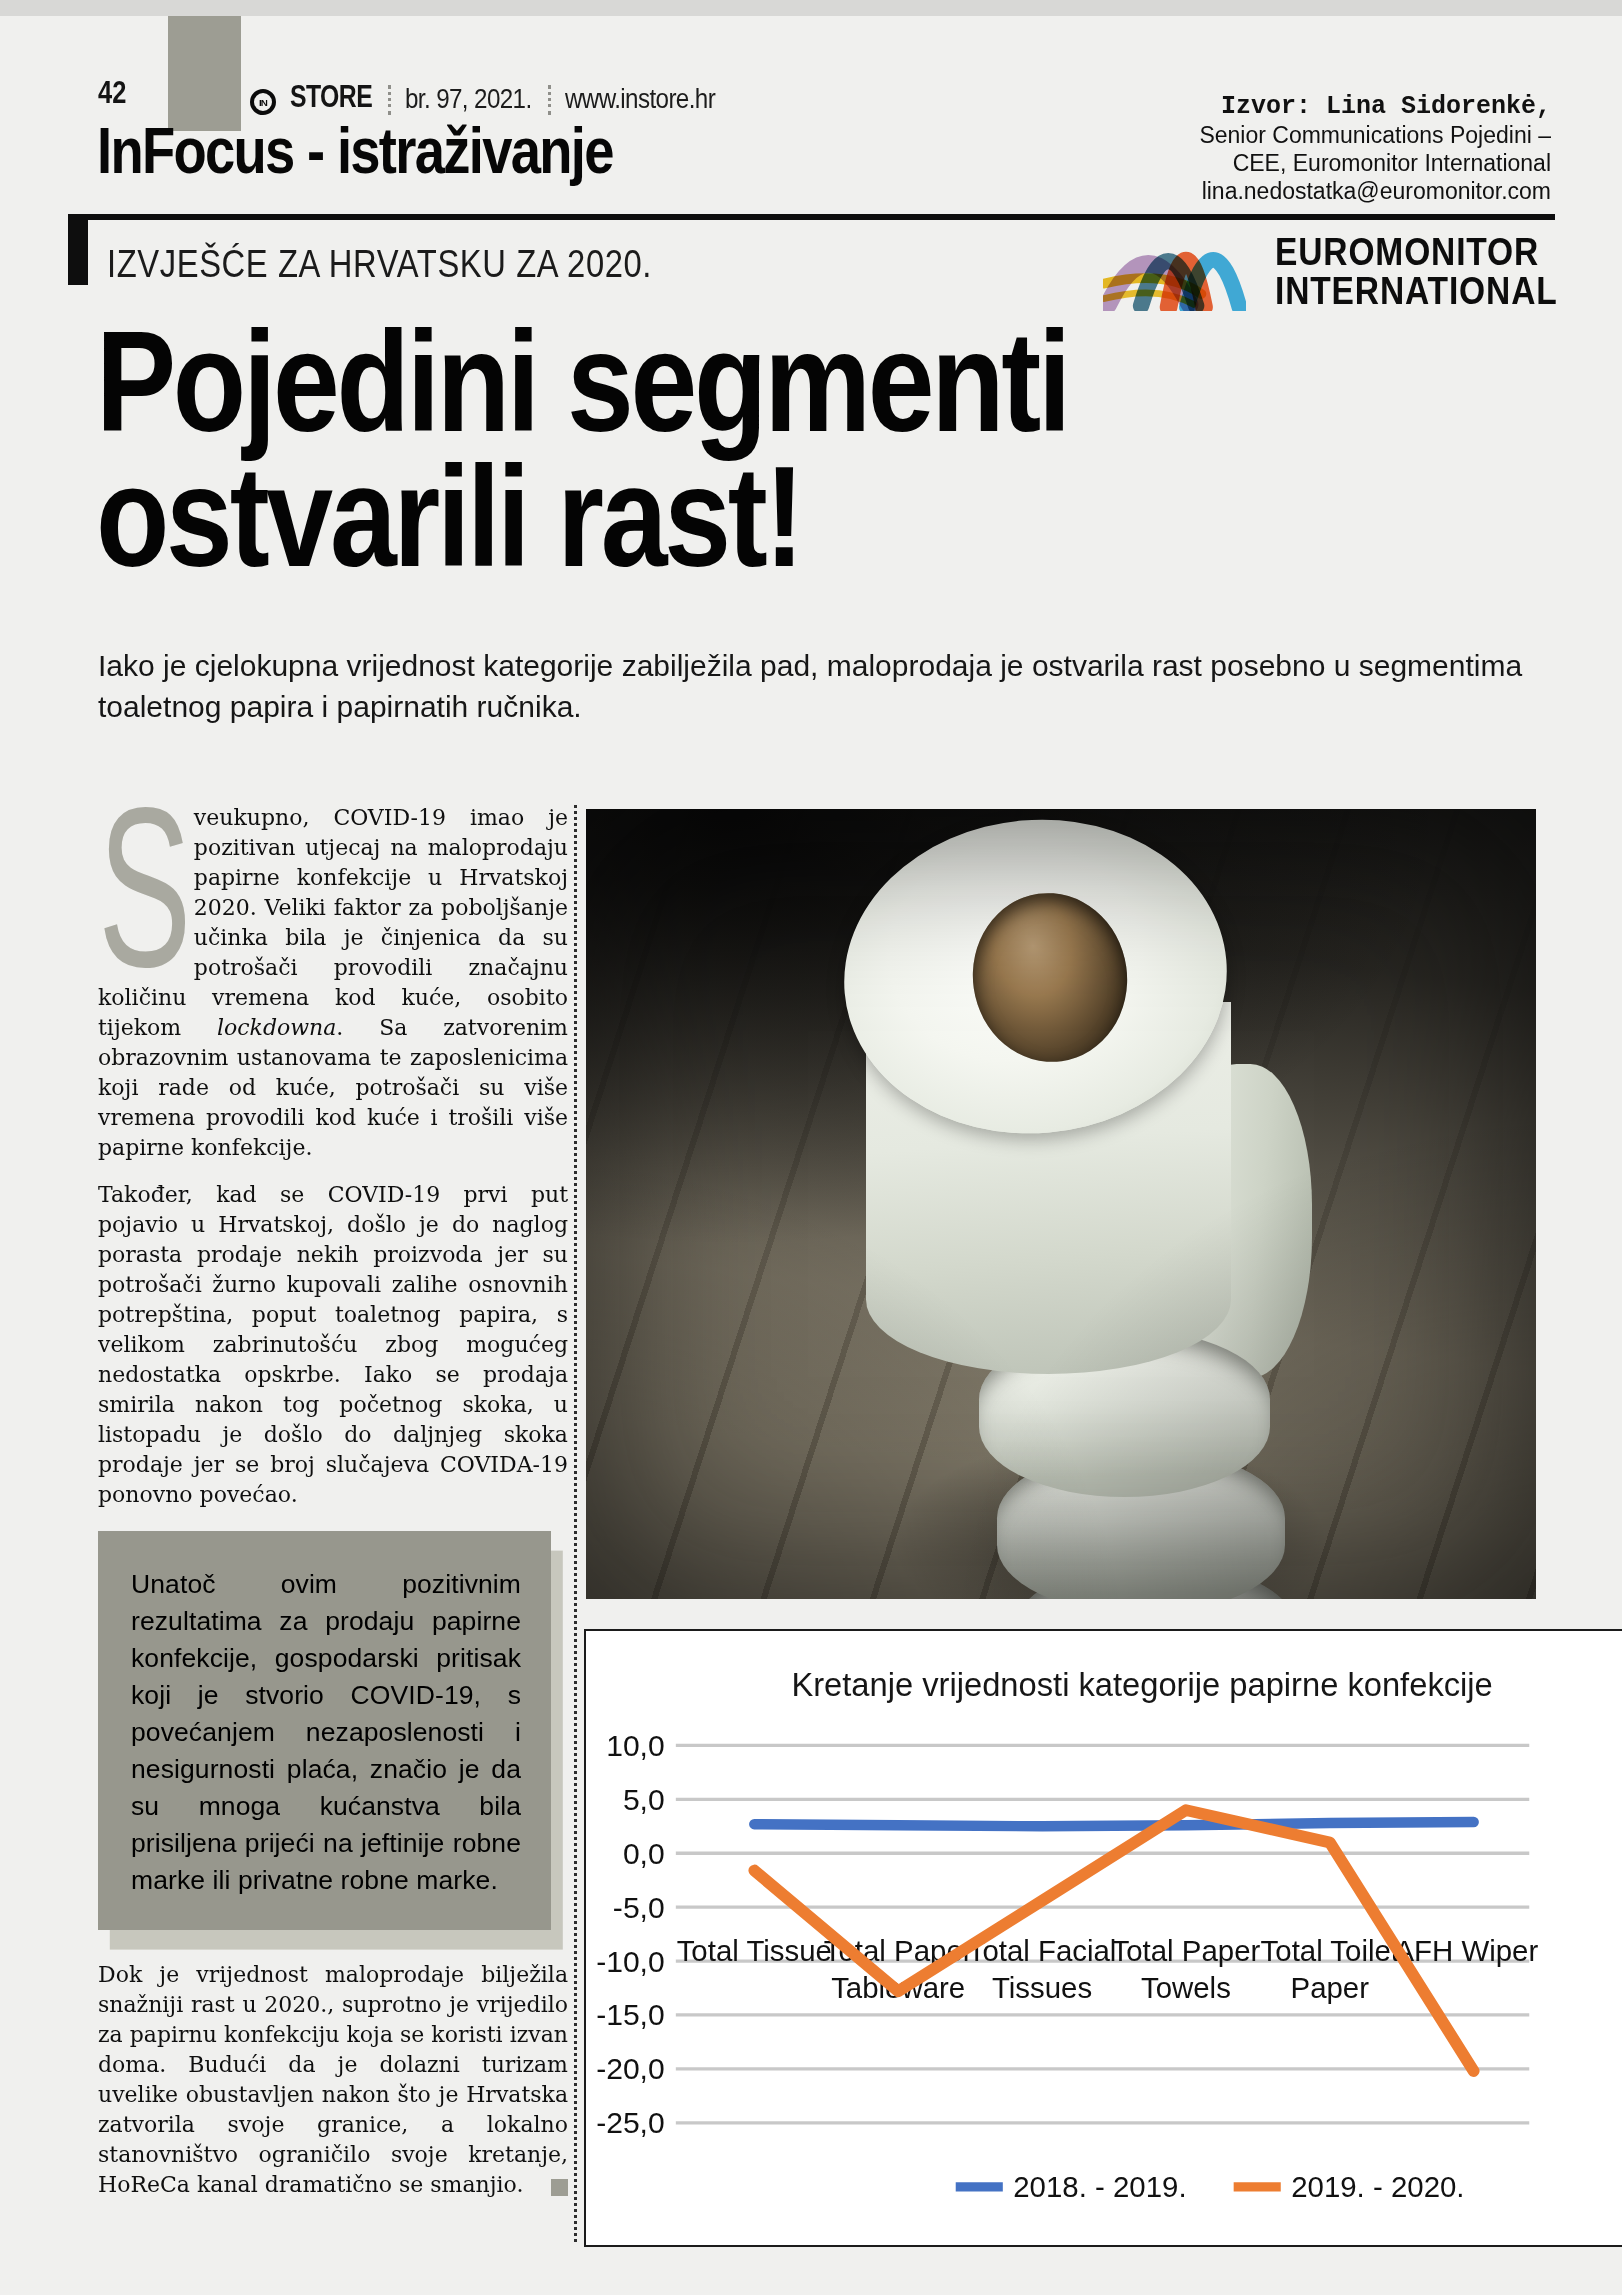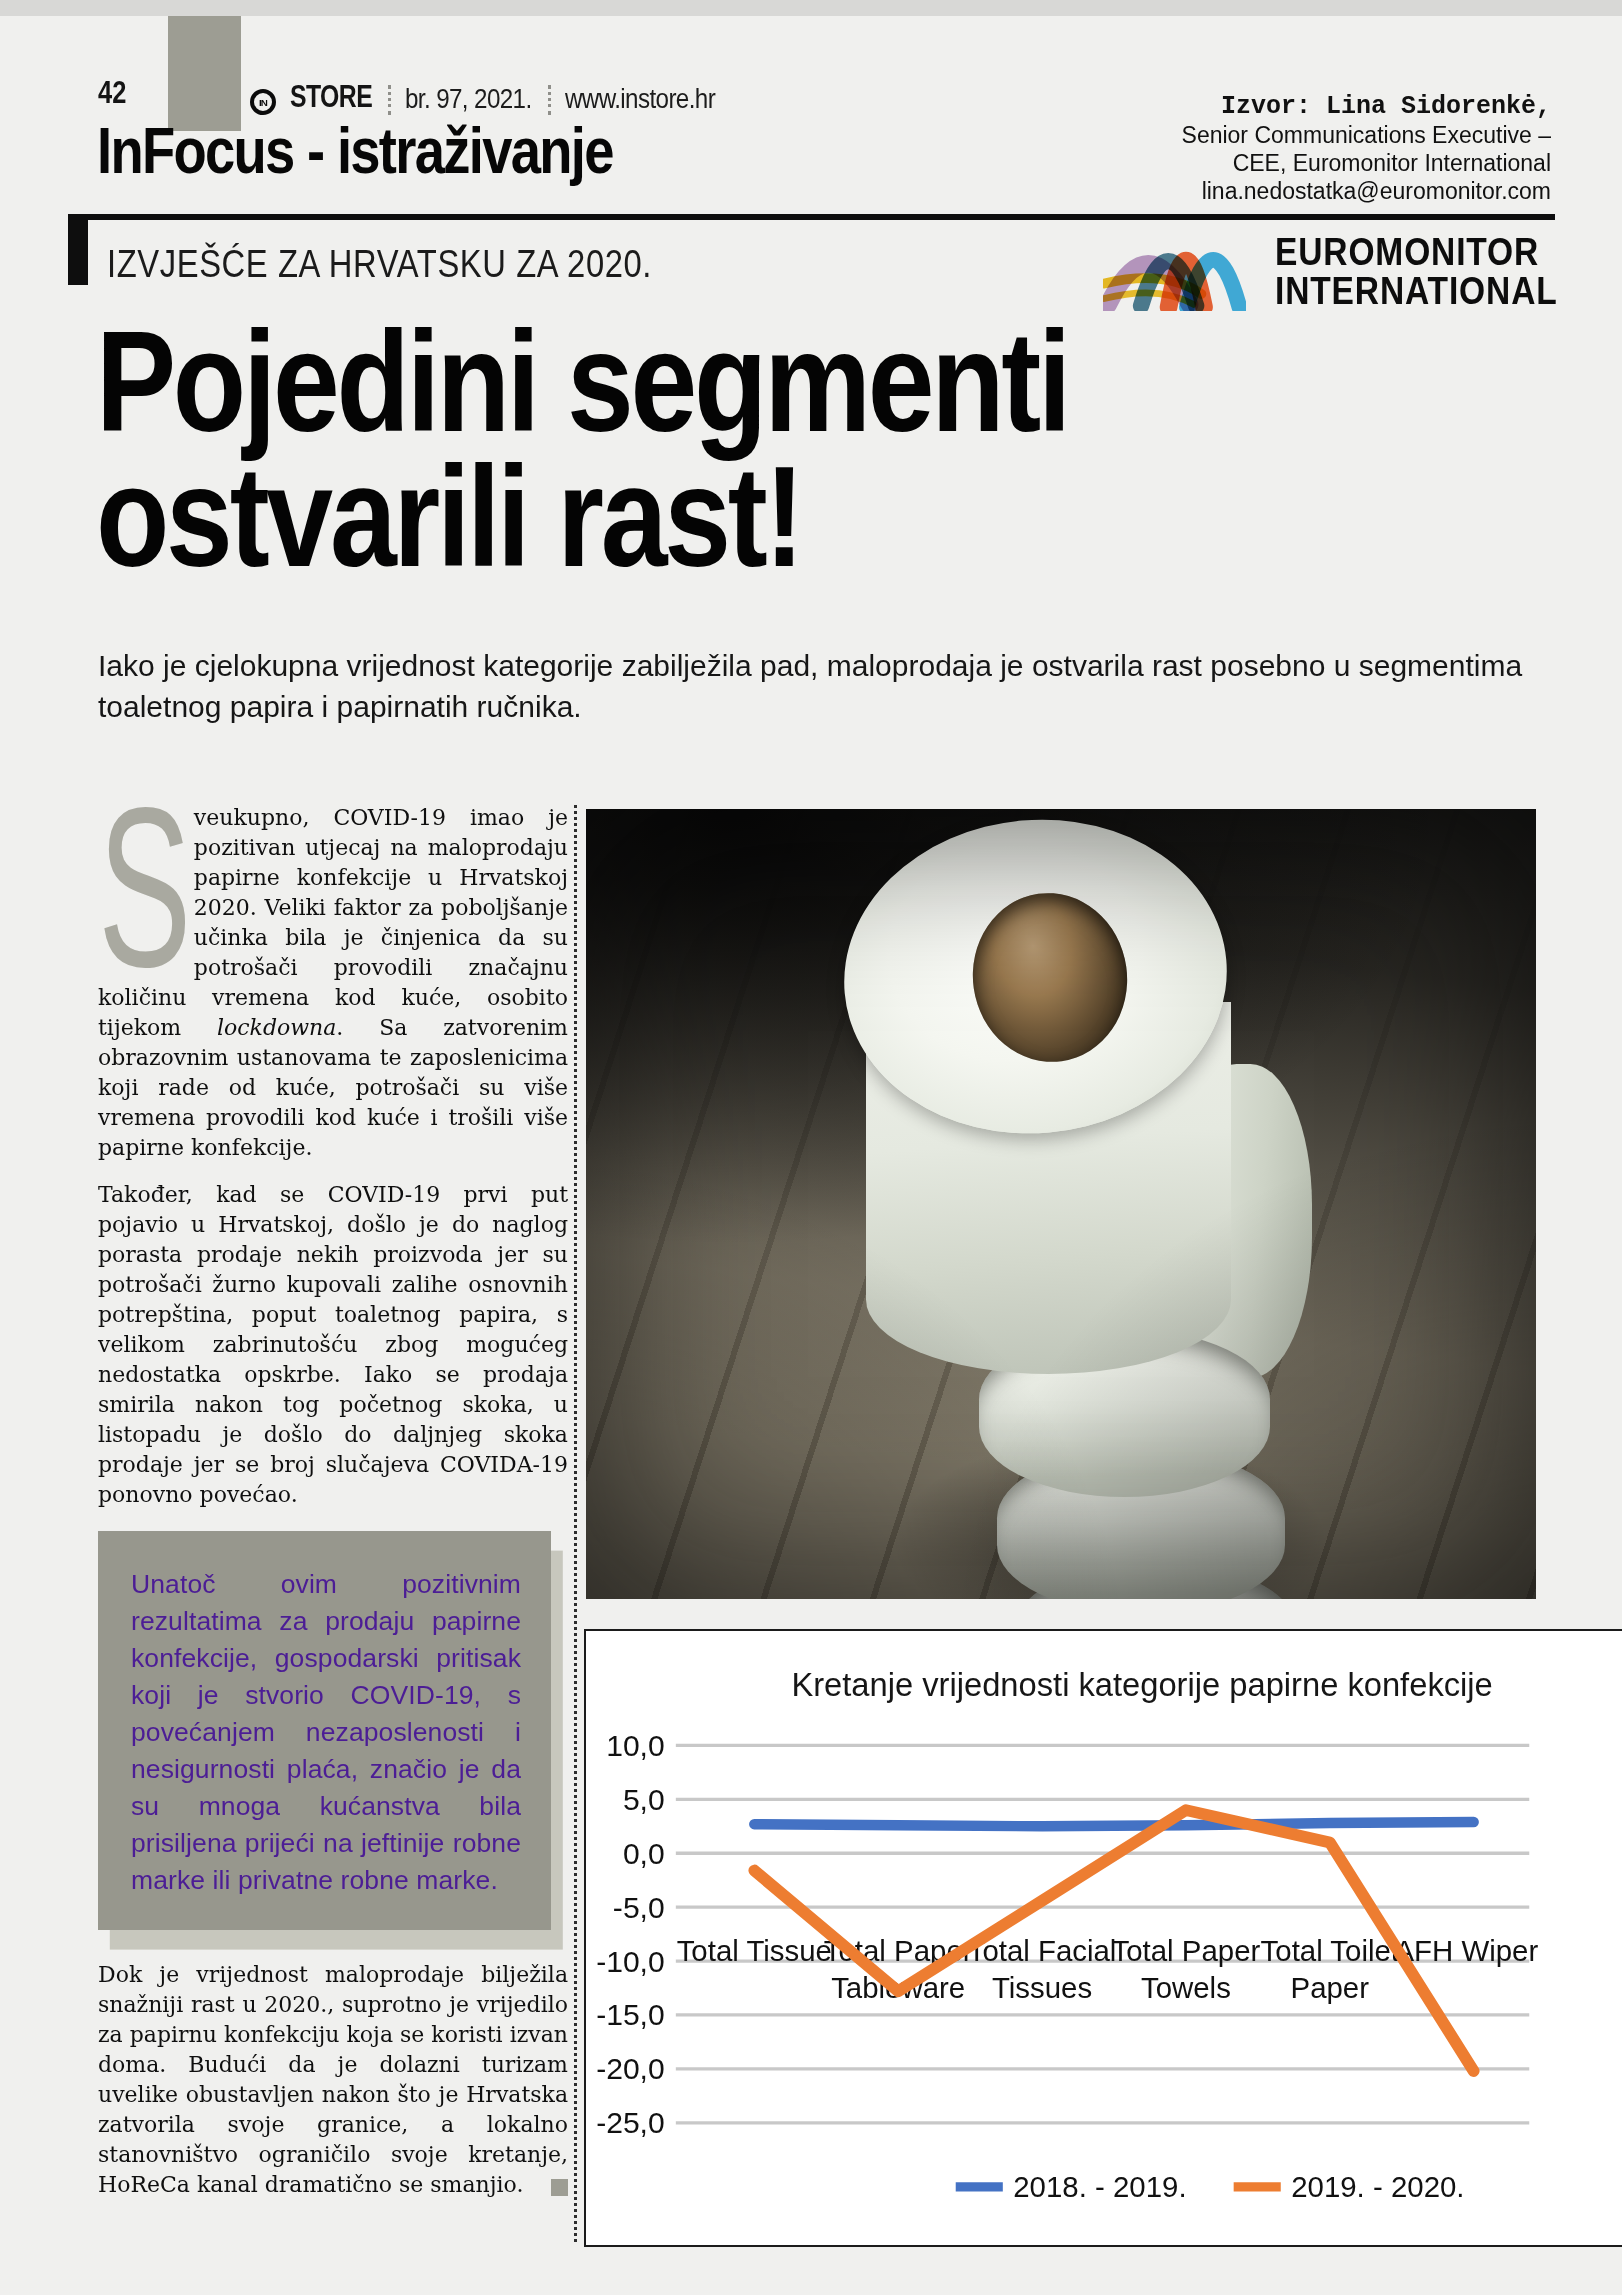--- a/index.html
+++ b/index.html
@@ -40,21 +40,21 @@
   .lead { position:absolute; left:98px; top:629px; width:1459px; font-size:30px; line-height:41px;
     color:#161616; font-weight:400; }
   
   .col-divider { position:absolute; left:574px; top:789px; height:1437px; border-left:3.3px dotted #2d2d2d; }
   .column { position:absolute; left:98px; top:787px; width:470px; }
   .body-para { font-family:"DejaVu Serif", serif; font-size:22px; line-height:30px;
     text-align:justify; color:#0f0f0f; margin-bottom:17px; }
   .dropcap { float:left; font-family:"Liberation Sans", sans-serif; font-size:226px; line-height:164px;
     height:156px; width:84px; color:#a9a9a0; font-weight:400;
     transform:scaleX(.62); transform-origin:left top; margin:2.6px 11.8px 0 0; }
-  .callout { background:#97978d; color:#4c1d95; width:453px; padding:35px 30px 31px 33px;
+  .callout { background:#97978d; color:#000000; width:453px; padding:35px 30px 31px 33px;
     font-family:"Liberation Sans", sans-serif; font-size:26.5px; line-height:37px; text-align:justify;
     box-shadow:11.8px 19.6px 0 #c7c7bd; margin:21px 0 30px 0; letter-spacing:0.1px; }
   .end-square { float:right; width:17px; height:17px; background:#9d9d93; margin-top:9.2px; }
   
   .photo { position:absolute; left:586px; top:793px; width:950px; height:790px; overflow:hidden;
     background-color:#79715f;
     background-image:repeating-linear-gradient(108deg, rgba(255,255,255,.07) 0 98px, rgba(0,0,0,.13) 98px 104px); }
   .photo-dark { position:absolute; inset:0; z-index:1;
     background:
       radial-gradient(ellipse 130% 95% at 15% 0%, rgba(5,5,5,.95), rgba(5,5,5,0) 58%),
@@ -106,21 +106,21 @@
     <span class="vdots"></span>
     <span class="mast-txt">br. 97, 2021.</span>
     <span class="vdots"></span>
     <span class="mast-txt">www.instore.hr</span>
   </div>
 
   <div class="section-title">InFocus - istraživanje</div>
 
   <div class="source-block">
     <div class="src-name">Izvor: Lina Sidorenkė,</div>
-    <div class="src-line">Senior Communications Executive –</div>
+    <div class="src-line">Senior Communications Pojedini –</div>
     <div class="src-line">CEE, Euromonitor International</div>
     <div class="src-line">lina.nedostatka@euromonitor.com</div>
   </div>
 
   <div class="rule"></div>
   <div class="kicker-bar"></div>
   <div class="kicker">IZVJEŠĆE ZA HRVATSKU ZA 2020.</div>
 
   <div class="brand">
     <svg width="143" height="80" viewBox="0 0 218 122">

